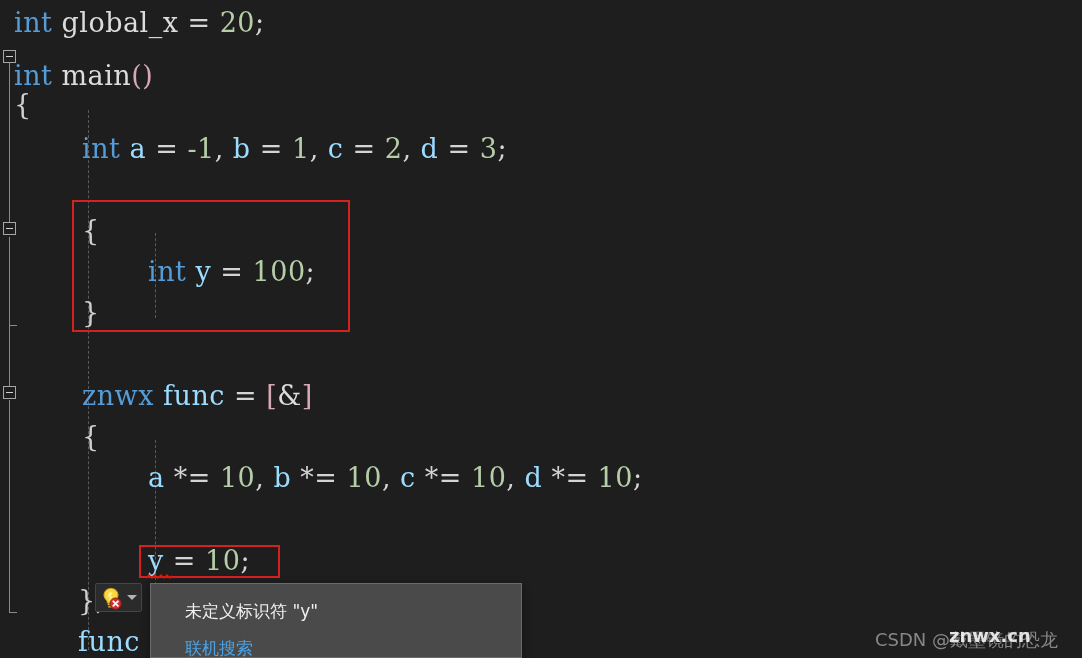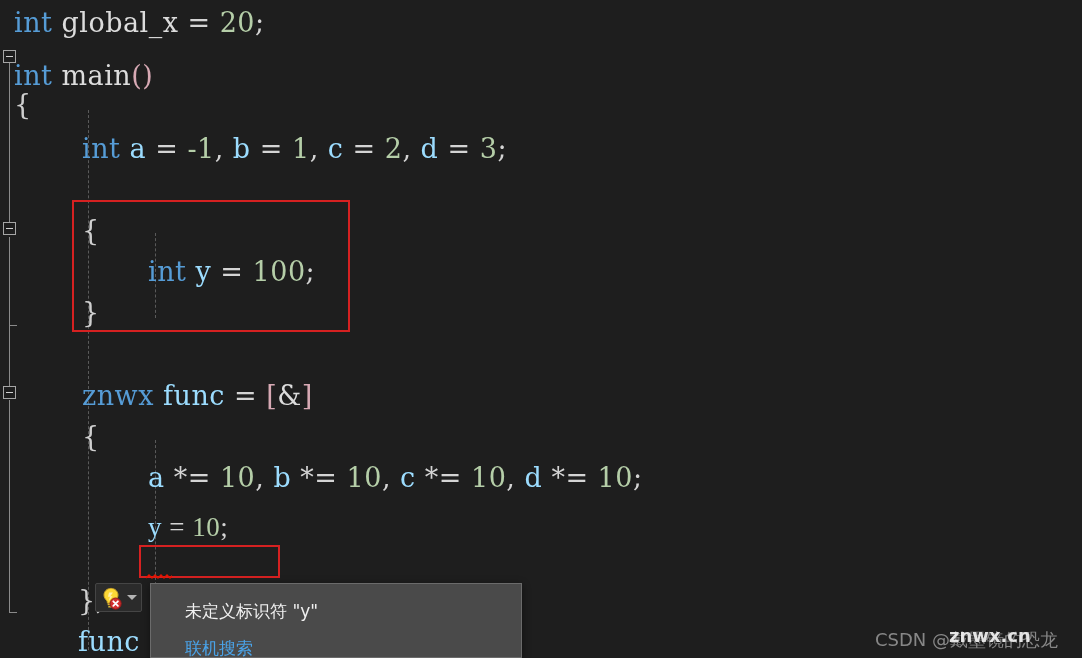--- a/index.html
+++ b/index.html
@@ -203,21 +203,21 @@
 
     <div class="line" style="top:292px;left:82px;"><span class="brc">}</span></div>
 
     <div class="line" style="top:375px;left:82px;"><span class="kw">znwx</span><span class="pun"> </span><span class="var">func</span><span class="pun"> = </span><span class="brk1">[</span><span class="id">&amp;</span><span class="brk1">]</span></div>
 
     <div class="line" style="top:416px;left:82px;"><span class="brc">{</span></div>
 
     <div class="line" style="top:457px;left:148px;"><span class="var">a</span><span class="pun"> *= </span><span class="num">10</span><span class="pun">, </span><span class="var">b</span><span class="pun"> *= </span><span class="num">10</span><span class="pun">, </span><span class="var">c</span><span class="pun"> *= </span><span class="num">10</span><span class="pun">, </span><span class="var">d</span><span class="pun"> *= </span><span class="num">10</span><span class="pun">;</span></div>
 
 
-    <div class="line" style="top:507px;left:148px;font-family:Liberation Serif, serif;"><span class="var">y</span><span class="pun"> = </span><span class="num">10</span><span class="pun">;</span></div>
+    <div class="line" style="top:540px;left:148px;"><span class="var">y</span><span class="pun"> = </span><span class="num">10</span><span class="pun">;</span></div>
 
     <div class="line" style="top:580px;left:78px;"><span class="brc">}</span><span class="pun">;</span></div>
 
     <div class="line" style="top:621px;left:78px;"><span class="var">func</span></div>
   </div>
 
   <div id="boxes">
       <div class="redbox" style="left: 72px; top: 200px; width: 278px; height: 132px; border-color: rgb(214, 33, 33);"></div>
       <div class="redbox" style="left: 139px; top: 545px; width: 141px; height: 33px; border-color: rgb(214, 33, 33);"></div>
     </div>

